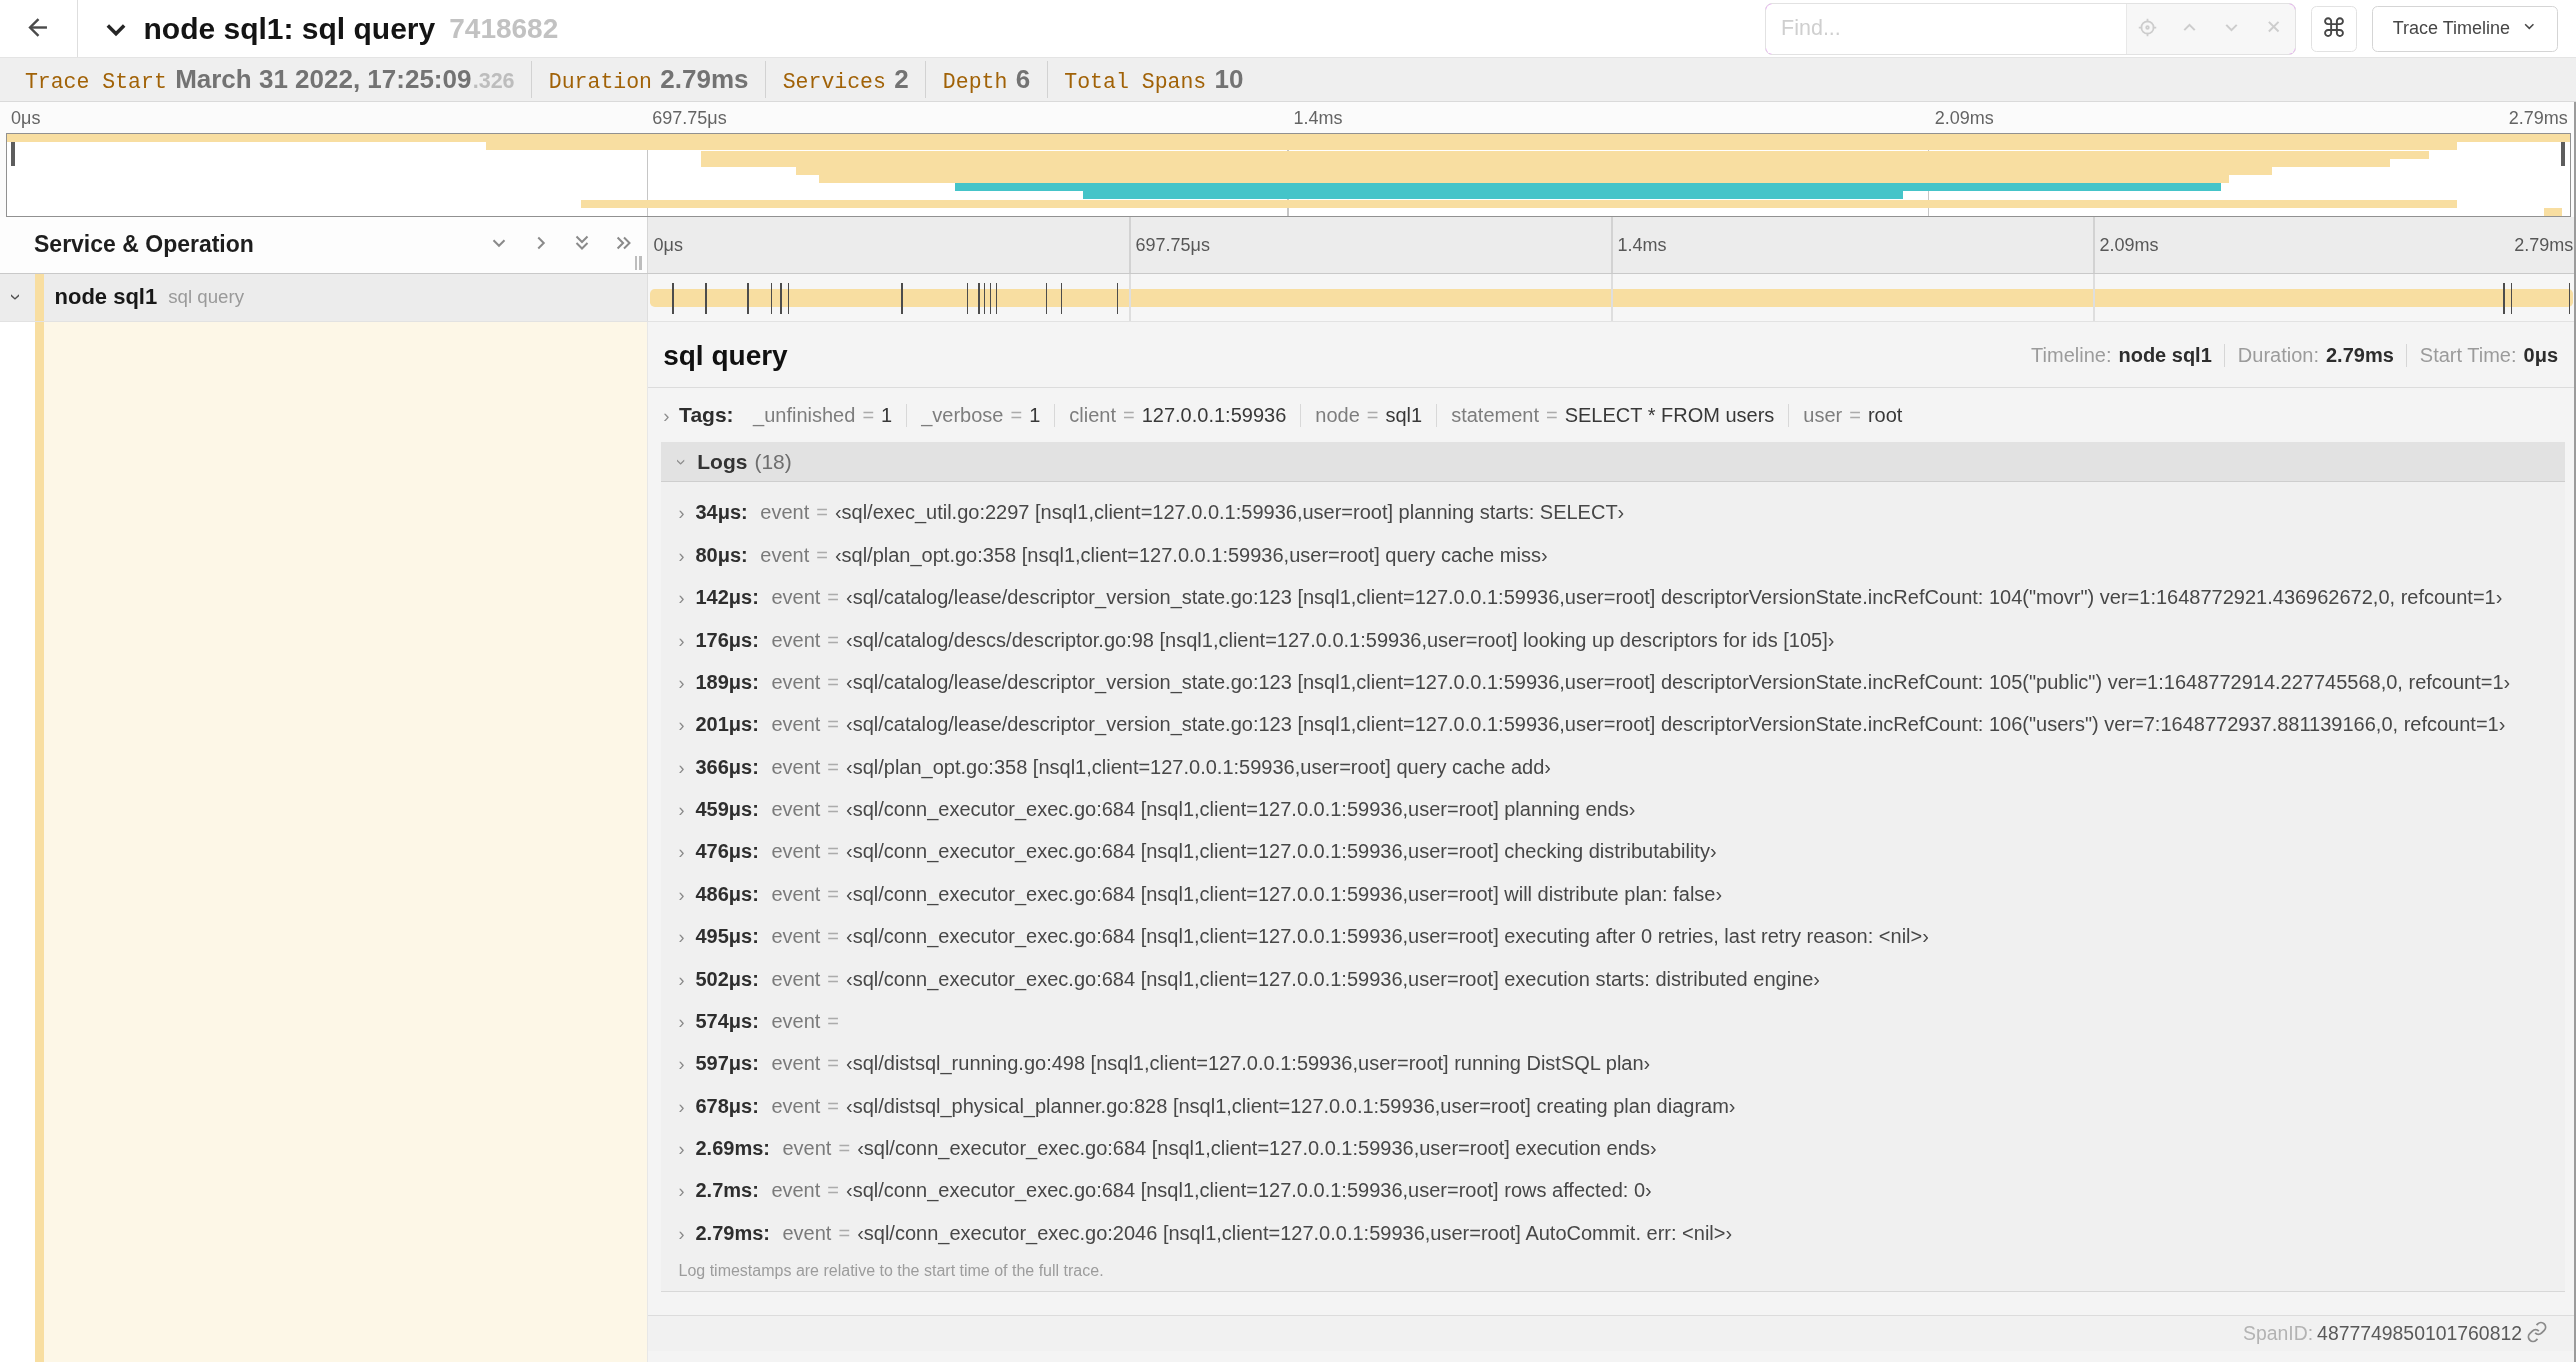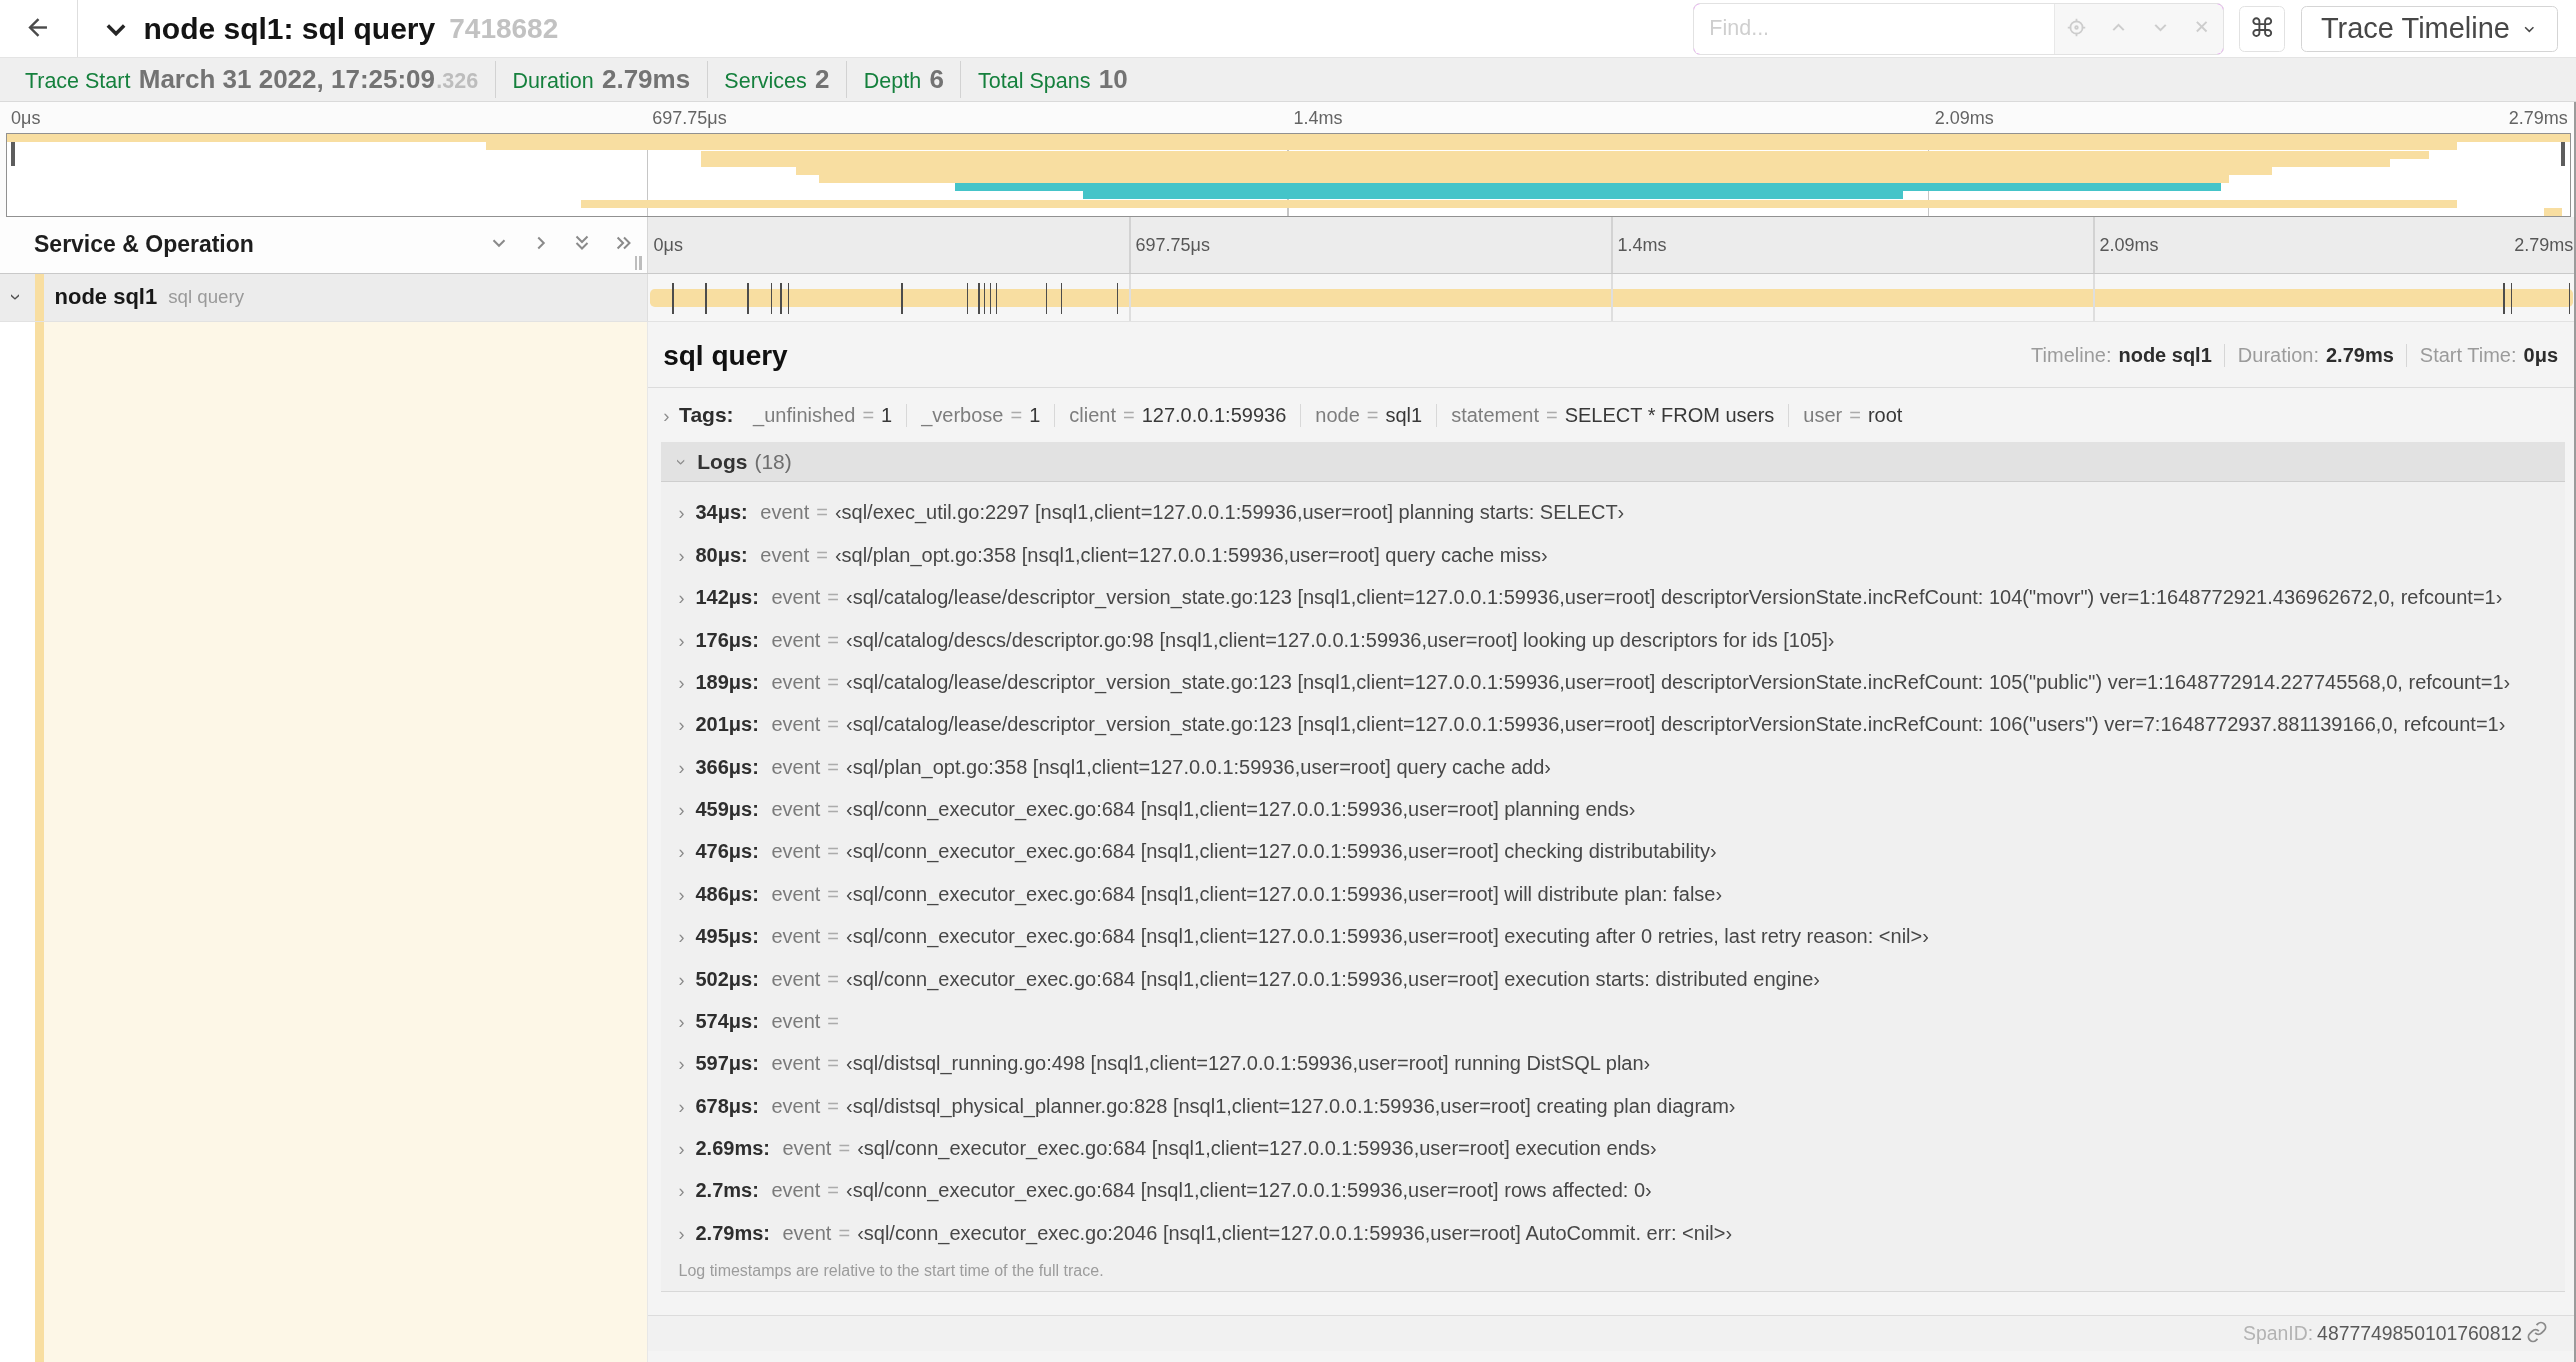--- a/index.html
+++ b/index.html
@@ -18,27 +18,27 @@
   .title-chev { color:#262626; display:flex; align-items:center; }
   .trace-title { font-size:30px; font-weight:bold; color:#141414; }
   .trace-id { font-size:28px; color:#c2c2c2; font-weight:bold; }
   .nav-right { margin-left:auto; display:flex; align-items:center; gap:15.2px; padding-right:18px; }
   .find-combo { display:flex; height:52px; border:0.7px solid #e2e2e2; border-radius:7px; overflow:hidden; background:#d946ef; }
   .find-input { width:360px; border:none; outline:none; padding:0 15.2px; font-size:21.5px; color:#444; background:#fff; }
   .find-input::placeholder { color:#cfcfcf; }
   .find-btns { display:flex; background:#f7f7f7; border-left:0.7px solid #e8e8e8; }
   .find-btn { width:42px; border:none; background:transparent; color:#cdcdcd; display:flex; align-items:center; justify-content:center; }
   .shortcut-btn { width:46px; height:46px; border:0.7px solid #e2e2e2; border-radius:5.5px; background:#fff; font-size:26px; color:#474747; }
-  .view-btn { height:46px; padding:0 19.4px; border:0.7px solid #d5d5d5; border-radius:5.5px; background:#fff; font-size:29px; color:#474747; display:flex; align-items:center; gap:11px; }
+  .view-btn { height:46px; padding:0 19.4px; border:0.7px solid #d5d5d5; border-radius:5.5px; background:#fff; font-size:18px; color:#474747; display:flex; align-items:center; gap:11px; }
 
   
   #trace-bar { height:44px; background:#efefef; border-bottom:0.7px solid #dadada; display:flex; align-items:center; padding-left:8.3px; }
   .ti-item { display:flex; align-items:baseline; gap:8.3px; padding:2.8px 16.6px; }
   .ti-item + .ti-item { border-left:0.7px solid #d2d2d2; }
-  .ti-label { color:#15803d; font-size:21.5px; }
+  .ti-label { color:#a16207; font-size:21.5px;font-family:Liberation Mono, monospace; }
   .ti-value { color:#737373; font-size:26px; font-weight:bold; }
   .ti-suffix { color:#bdbdbd; font-size:21.5px; font-weight:bold; margin-left:-7px; }
 
   
   #minimap { background:#fbfbfb; }
   .mm-ruler { position:relative; height:30.5px; margin:0 5.5px; }
   .ruler-label { position:absolute; top:6.2px; font-size:18px; color:#646464; padding-left:5.5px; white-space:nowrap; }
   .ruler-label.end { transform:translateX(-100%); padding-left:0; padding-right:2.8px; }
   .mm-canvas { position:relative; height:84px; margin:0 5.5px; background:#fff; border:1.4px solid #919191; overflow:hidden; }
   .mm-grid { position:absolute; top:0; bottom:0; width:1.4px; background:#c6c6c6; }

